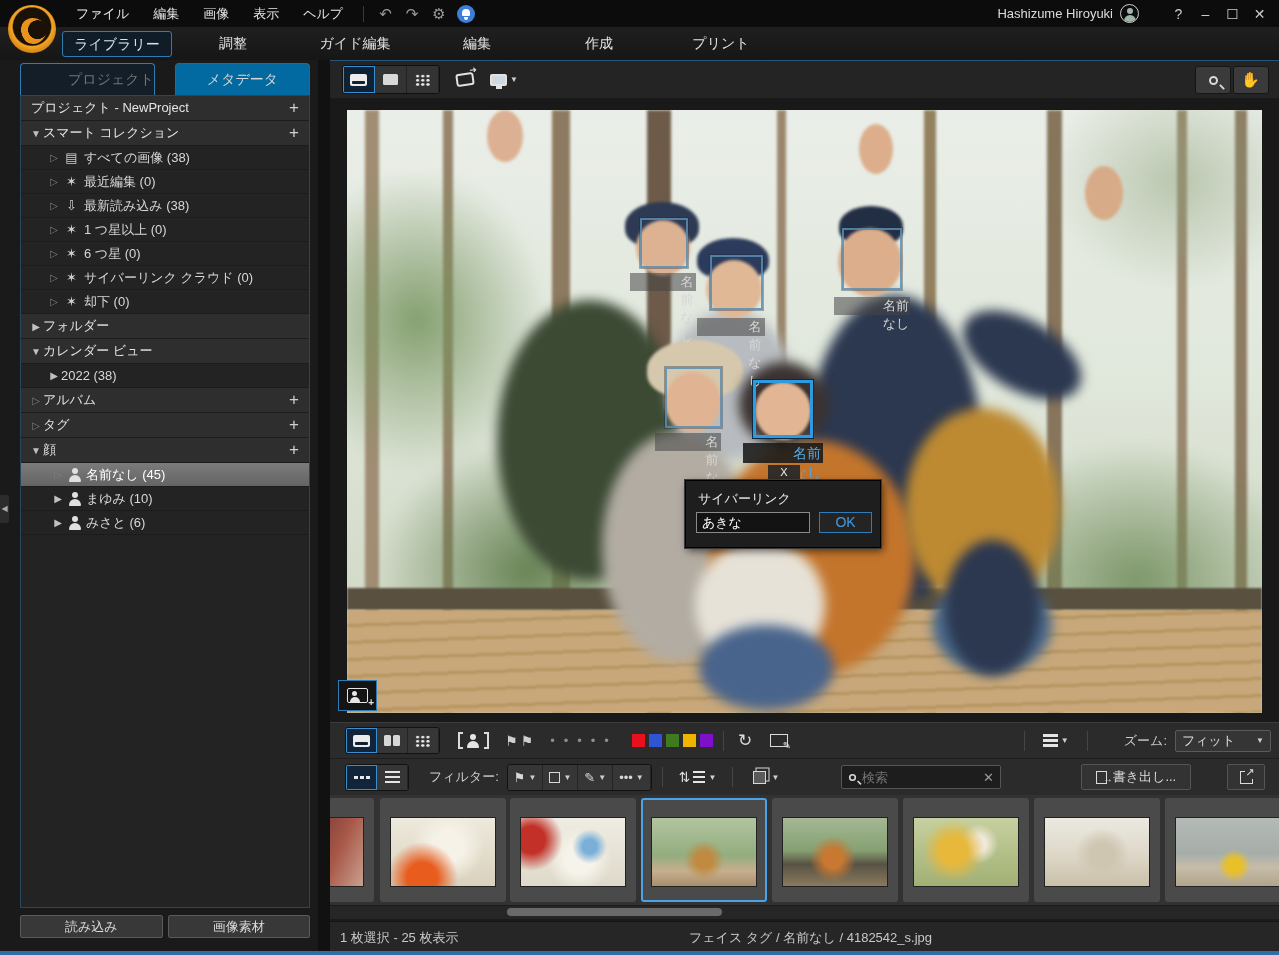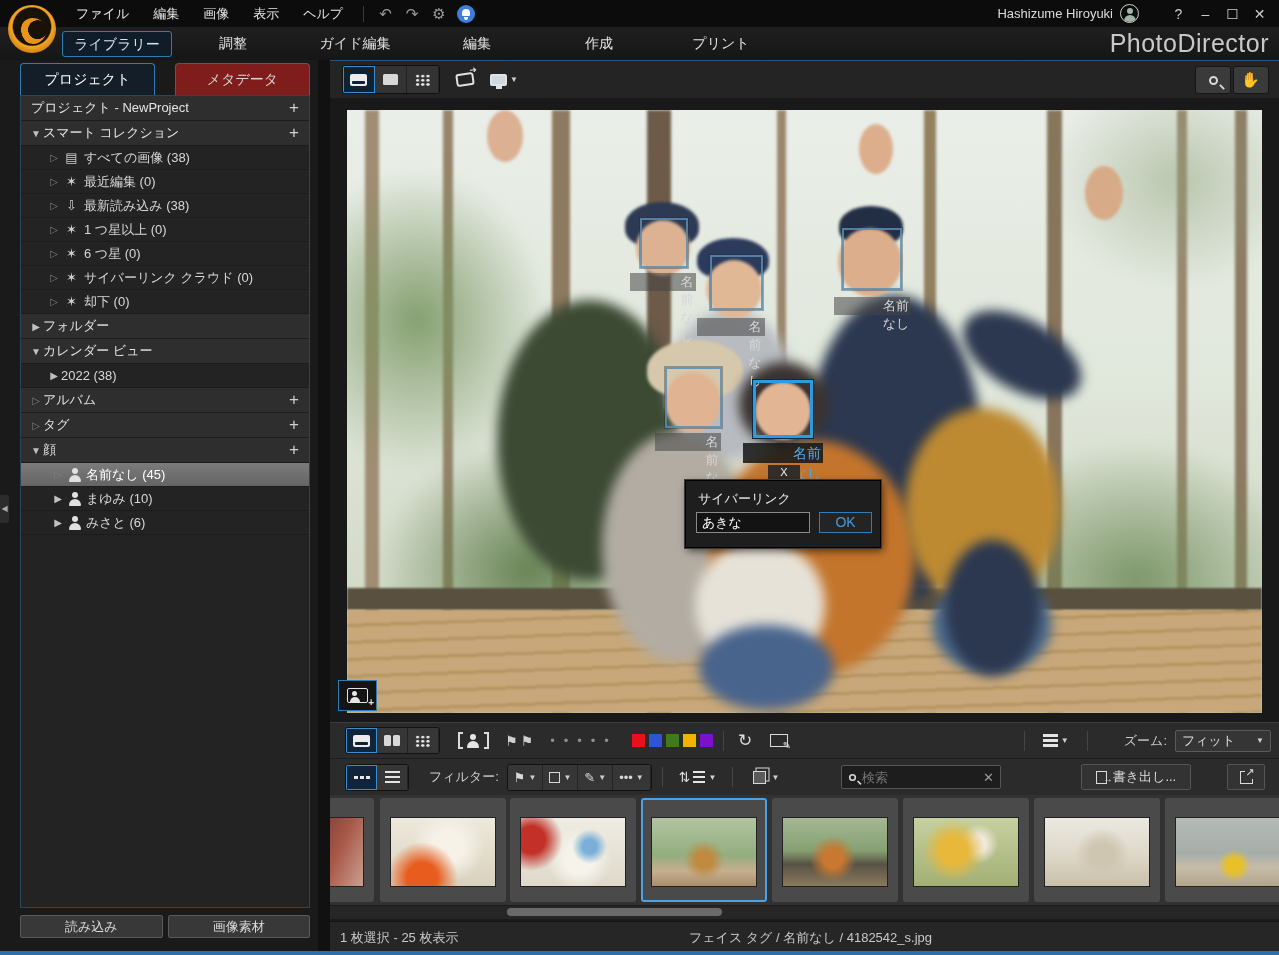--- a/index.html
+++ b/index.html
@@ -33,22 +33,22 @@
   .mod-tab { color:#e2e2e2; font-size:14px; text-align:center; }
   .mod-tab.active { margin-left:62px; width:110px; height:26px; line-height:24px; color:#cfe4f5;
        background:#101c27; border:1px solid #2f7cb5; border-radius:3px; }
   .mod-tab.plain { width:122px; }
   #brand { position:absolute; right:10px; top:0; height:33px; line-height:33px; color:#c9c9c9; font-size:25px; font-weight:300; letter-spacing:0.5px; }
 
   
   #sidebar { position:absolute; left:0; top:60px; width:318px; height:895px; background:#1a1a1a; }
   .side-tabs { position:absolute; left:20px; top:3px; width:290px; height:32px; display:flex; }
   .side-tab { flex:1; height:32px; line-height:30px; text-align:center; font-size:14px; border-radius:4px 4px 0 0; }
-  .side-tab.active { color:#ffffff; background:#141e28; border:1px solid #2f7cb5; border-bottom:none; }
-  .side-tab.idle { color:#d8d8d8; background:#7f1d1d; border:1px solid #5a5a5a; border-bottom:none; margin-left:20px; }
+  .side-tab.active { color:#737373; background:#141e28; border:1px solid #2f7cb5; border-bottom:none;text-align:right; }
+  .side-tab.idle { color:#d8d8d8; background:#0369a1; border:1px solid #5a5a5a; border-bottom:none; margin-left:20px; }
   #tree { position:absolute; left:20px; top:35px; width:290px; height:813px; background:#232323; border:1px solid #27475f; overflow:hidden; }
   .trow { position:relative; display:flex; align-items:center; height:24px; color:#d8d8d8; font-size:13px; border-bottom:1px solid #1c1c1c; }
   .trow.hdr { background:#2e2e2e; height:25px; color:#e4e4e4; }
   .trow .arr { width:14px; margin-left:8px; font-size:10px; color:#c0c0c0; text-align:center; flex:0 0 auto; }
   .trow .arr.hollow { color:#7e7e7e; }
   .trow.lvl1 .arr { margin-left:26px; }
   .trow.lvl1b .arr { margin-left:30px; }
   .trow .ico { width:17px; margin:0 4px 0 2px; color:#cfcfcf; font-size:13px; text-align:center; flex:0 0 auto; }
   .trow .plus { position:absolute; right:10px; color:#d0d0d0; font-size:17px; font-weight:400; }
   .trow.selrow { background:linear-gradient(#7b7b7b,#646464); color:#ffffff; }
@@ -201,21 +201,20 @@
     </div>
   </div>
 
   <div id="modulebar">
     <span class="mod-tab active">ライブラリー</span>
     <span class="mod-tab plain">調整</span>
     <span class="mod-tab plain">ガイド編集</span>
     <span class="mod-tab plain">編集</span>
     <span class="mod-tab plain">作成</span>
     <span class="mod-tab plain">プリント</span>
-    <span id="brand">PhotoDirector</span>
   </div>
 
   <div id="sidebar">
     <div class="side-tabs">
       <span class="side-tab active">プロジェクト</span>
       <span class="side-tab idle">メタデータ</span>
     </div>
     <div id="tree">
       <div class="trow hdr">
         <span class="lbl" style="margin-left:10px">プロジェクト - NewProject</span>

